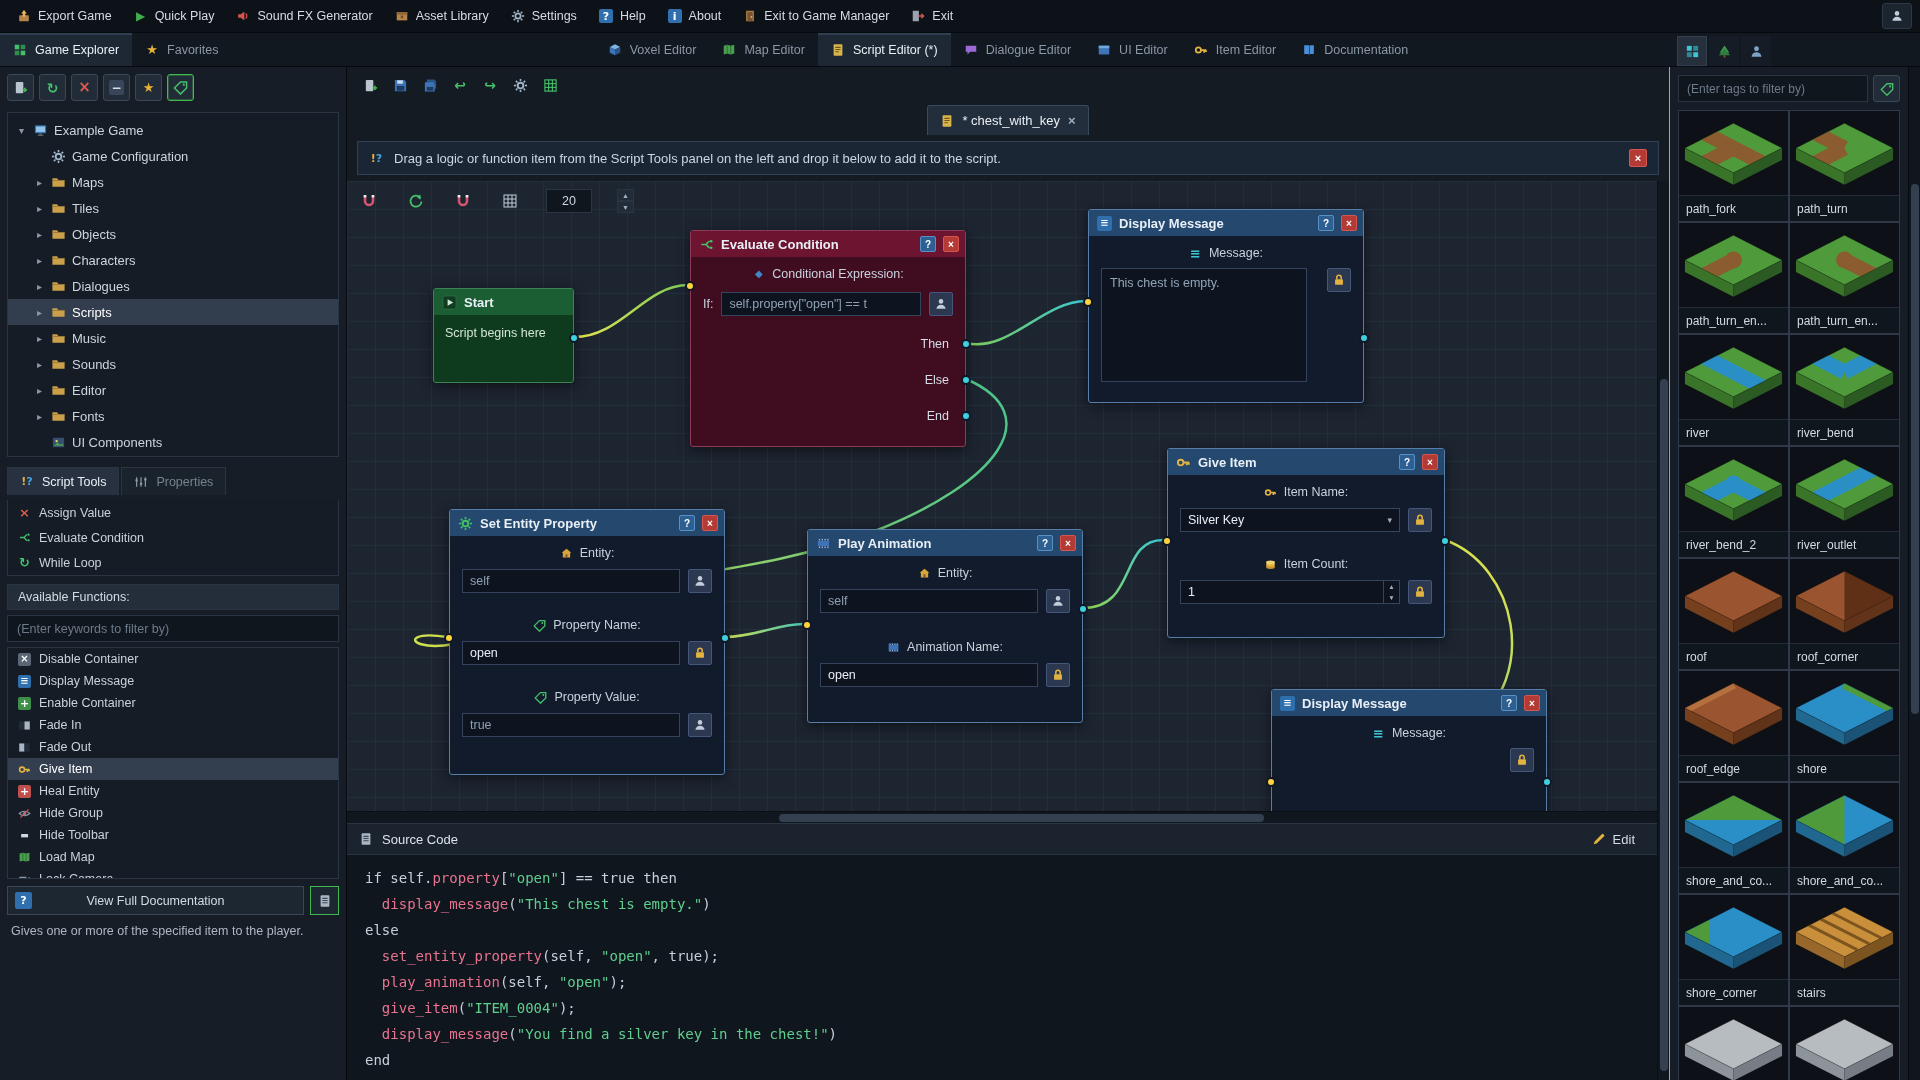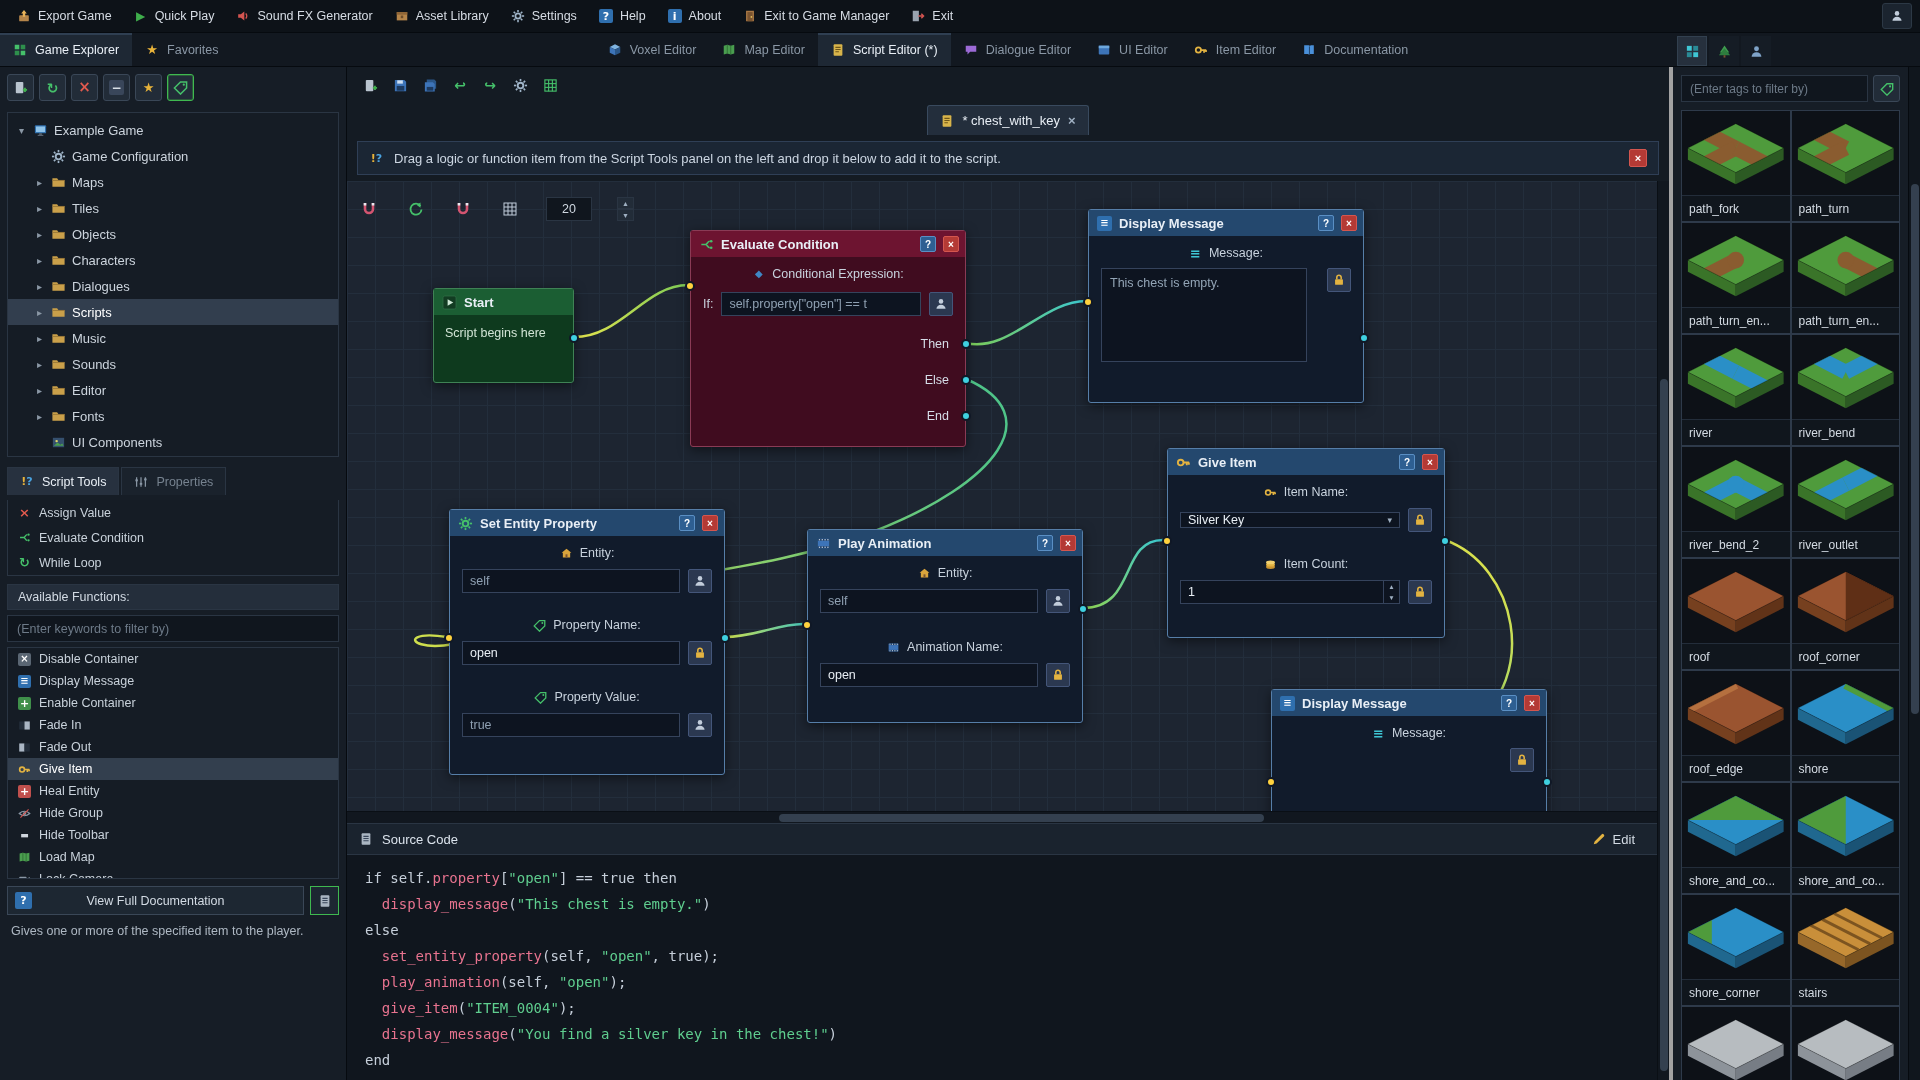--- a/index.html
+++ b/index.html
@@ -28,21 +28,21 @@
 .tr-right{width:251px;display:flex;padding-left:8px;gap:2px;align-items:flex-end}
 .tab{display:flex;align-items:center;gap:8px;padding:0 13px;font-size:12.5px;color:#8a97a5;height:100%}
 .tab.active{background:#1e2834;color:#e9eff6;box-shadow:inset 0 2px 0 #2f3f52}
 .sq-tab{width:30px;height:30px;display:flex;align-items:center;justify-content:center;background:#151c25}
 .sq-tab.active{background:#26303d;box-shadow:inset 0 0 0 1px #32404f}
 
 
 .content{flex:1;display:flex;min-height:0}
 .left-panel{width:347px;background:#161d26;border-right:1px solid #060a0f;display:flex;flex-direction:column}
 .main{flex:1;display:flex;flex-direction:column;min-width:0;background:#141b23}
-.right-panel{width:239px;background:#161d26;border-left:4px solid #a3a3a3;display:flex;flex-direction:column}
+.right-panel{width:239px;background:#161d26;border-left:1px solid #a3a3a3;display:flex;flex-direction:column}
 .win-scroll{width:12px;background:#10161d;position:relative;border-left:1px solid #060a0f}
 .win-scroll .thumb{position:absolute;left:2px;width:8px;border-radius:4px;background:#34404f;top:117px;height:530px}
 
 
 .explorer{height:396px;display:flex;flex-direction:column;padding:7px 7px 6px}
 .exp-toolbar{height:32px;display:flex;gap:5px;margin-bottom:6px}
 .tool-btn{width:27px;height:27px;background:#222c38;border:1px solid #3a4757;border-radius:3px;
   display:flex;align-items:center;justify-content:center;cursor:pointer}
 .tool-btn.active{border-color:#3fb950;box-shadow:0 0 0 1px #2b5b3a inset}
 .tree-box{flex:1;background:#151c25;border:1px solid #2a3543;overflow:hidden;padding:4px 0}
@@ -96,21 +96,21 @@
 .src-header{height:32px;background:#1a232e;border-top:1px solid #2a3543;border-bottom:1px solid #2a3543;
   display:flex;align-items:center;padding:0 12px;gap:9px;font-size:13px;color:#dbe3ec;flex:none}
 .edit-btn{margin-left:auto;display:flex;align-items:center;gap:7px;font-size:13px;color:#d3dbe4;
   padding:3px 10px;border-radius:3px;cursor:pointer}
 .code{height:225px;background:#10161e;padding:10px 18px;font-family:"DejaVu Sans Mono",monospace;
   font-size:14px;line-height:26px;overflow:hidden;flex:none}
 .code-line{white-space:pre}
 .tok-p{color:#c6cfda}.tok-f{color:#e8738f}.tok-s{color:#5fce8f}
 
 
-.cv-toolbar{position:absolute;top:16px;left:11px;display:flex;align-items:center;gap:25px;z-index:5}
+.cv-toolbar{position:absolute;top:8px;left:11px;display:flex;align-items:center;gap:25px;z-index:5}
 .cv-btn{width:22px;height:22px;display:flex;align-items:center;justify-content:center;cursor:pointer}
 .cv-num{width:46px;height:24px;background:#10161e;border:1px solid #2a3543;color:#cfd7e0;font-size:12.5px;
   display:flex;align-items:center;justify-content:center}
 .cv-spin{display:flex;flex-direction:column;width:17px;height:24px}
 .cv-spin span{flex:1;display:flex;align-items:center;justify-content:center;font-size:7px;color:#9fb0c2;
   background:#222c38;border:1px solid #2a3543;cursor:pointer}
 
 
 .wire{fill:none;stroke-width:2.5px;stroke-linecap:round}
 .node{position:absolute;background:#111b2b;border:1.5px solid #567ea8;border-radius:3px;
@@ -130,21 +130,21 @@
 .nrow{position:absolute;left:12px;right:12px;height:26px;display:flex;gap:8px;align-items:center}
 .ninput{flex:1;height:24px;background:#0d1420;border:1px solid #35435c;color:#8fa0b2;font-size:12.5px;
   font-family:"Liberation Sans",sans-serif;padding:0 7px;min-width:0}
 .ninput.white{color:#e8eef4}
 .sqbtn{width:24px;height:24px;background:#2b3850;border:1px solid #44567a;display:flex;align-items:center;
   justify-content:center;border-radius:2px;cursor:pointer;flex:none}
 .ntextarea{position:absolute;background:#0d1420;border:1px solid #35435c;color:#93a5b6;font-size:12.5px;
   font-family:"Liberation Sans",sans-serif;padding:6px 8px;line-height:1.4;resize:none;overflow:hidden}
 .out-label{position:absolute;right:16px;height:18px;font-size:12.5px;color:#d6dee8;display:flex;align-items:center}
 .if-lbl{font-size:12.5px;color:#c8d2dd;flex:none}
-.nselect{flex:1;height:16px;background:#0d1420;border:1px solid #35435c;color:#e8eef4;font-size:12.5px;
+.nselect{flex:1;height:24px;background:#0d1420;border:1px solid #35435c;color:#e8eef4;font-size:12.5px;
   display:flex;align-items:center;padding:0 7px;cursor:pointer;min-width:0}
 .nselect .caret{margin-left:auto;color:#9fb0c2;font-size:9px}
 .nspin{flex:1;position:relative;min-width:0}
 .nspin input{width:100%}
 .spin-col{position:absolute;right:1px;top:1px;bottom:1px;width:16px;display:flex;flex-direction:column;border-left:1px solid #35435c}
 .spin-col span{flex:1;display:flex;align-items:center;justify-content:center;font-size:6.5px;color:#9fb0c2;cursor:pointer}
 .dot{position:absolute;width:10px;height:10px;border-radius:50%;border:2px solid #101826;z-index:3;cursor:crosshair}
 .dot.in{left:-6px;background:#ffd23e}
 .dot.out{right:-6px;background:#3fd0e0}
 .start-body{padding:9px 11px;font-size:12.5px;color:#d2e5d6;line-height:1.5}
@@ -976,21 +976,21 @@
                 <span class="nbtn help">?</span>
                 <span class="nbtn close">×</span>
               </div>
               <div class="node-body">
                 <div class="nlabel" style="top:8px">
                   <span class="icon i13">
                       <span class="gi" style="color:#3fc6d4;font-size:13px;">≡</span>
                     </span>
                   <span>Message:</span>
                 </div>
-                <textarea class="ntextarea" style="top: 32px; left: 12px; width: 206px; height: 94px;" readonly="">This chest is empty.</textarea>
+                <textarea class="ntextarea" style="top: 32px; left: 12px; width: 206px; height: 114px;" readonly="">This chest is empty.</textarea>
                 <span class="sqbtn" style="position:absolute;top:32px;right:12px">
                   <span class="icon i14">
                       <svg viewBox="0 0 16 16">
                         <rect x="3.5" y="7" width="9" height="6.5" rx="1" fill="#e3b341"></rect>
                         <path d="M5.5 7 V5 a2.5 2.5 0 0 1 5 0 V7" fill="none" stroke="#e3b341" stroke-width="1.8"></path>
                       </svg>
                     </span>
                 </span>
               </div>
               <span class="dot in" style="top:87px"></span>

